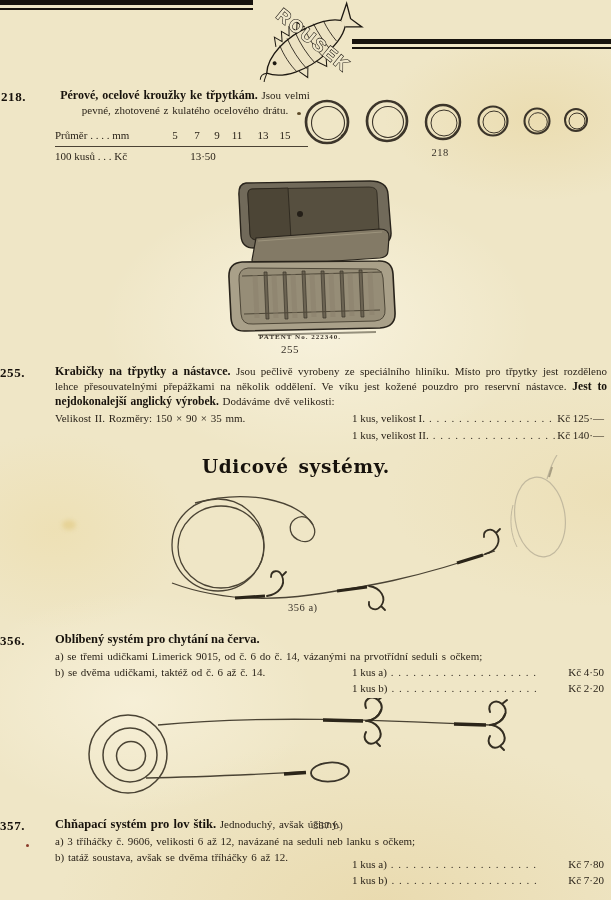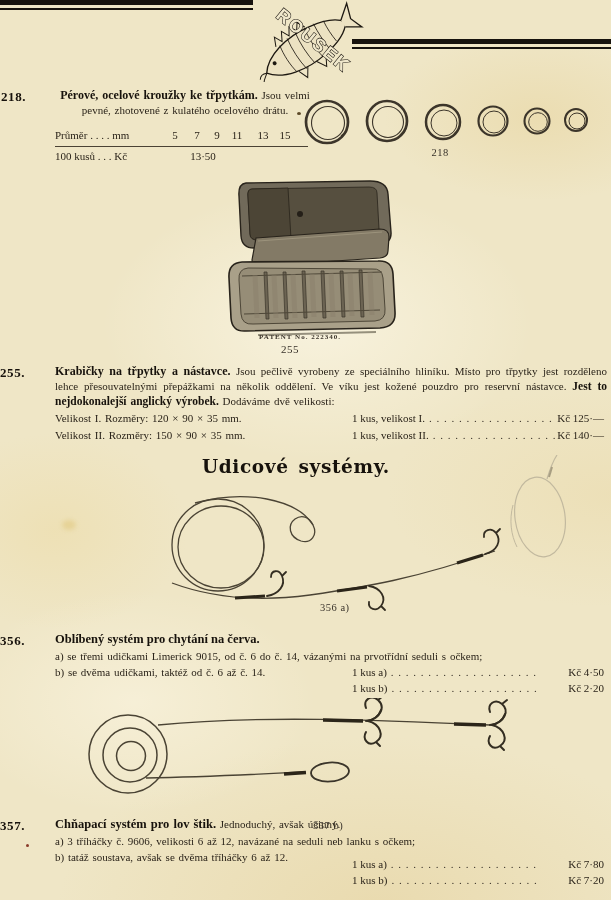--- a/index.html
+++ b/index.html
@@ -138,21 +138,20 @@
       <path d="M 46,156 L 164,153" stroke="#55503f" stroke-width="2" opacity=".6"></path>
     </g>
   </svg>
   <div class="abs patent" style="left:230px;top:333px;width:140px;">PATENT No. 222340.</div>
   <div class="abs fig-label" style="left:230px;top:343px;width:120px;text-align:center;font-size:11px;">255</div>
 
   <div class="abs num" style="left:0px;top:365px;">255.</div>
   <p class="abs body-text" style="left:55px;top:364px;width:552px;text-align:justify;"><b class="bold" style="font-size:12px;">Krabičky na třpytky a nástavce.</b> <span>Jsou pečlivě vyrobeny ze speciálního hliníku. Místo pro třpytky jest rozděleno lehce přesouvatelnými přepážkami na několik oddělení. Ve víku jest kožené pouzdro pro reservní nástavce.</span> <b class="bold" style="font-size:11.5px;">Jest to nejdokonalejší anglický výrobek.</b> <span>Dodáváme dvě velikosti:</span></p>
 
   <div class="abs body-text" style="left:55px;top:410px;line-height:17px;">
-    <div>Velikost I. Rozměry: 120 × 90 × 35 mm.</div>
     <div>Velikost II. Rozměry: 150 × 90 × 35 mm.</div>
   </div>
   <div class="abs" style="left:352px;top:410px;">
     <div class="price-row" style="line-height:17px;">
       <span class="pr-label">1 kus, velikost I.</span>
       <span class="pr-dots">. . . . . . . . . . . . . . . . . . . .</span>
       <span class="pr-price">Kč 125·—</span>
     </div>
     <div class="price-row" style="line-height:17px;">
       <span class="pr-label">1 kus, velikost II.</span>
@@ -175,21 +174,21 @@
       <path d="M 160,111 L 190,109"></path>
       <path d="M 262,104 L 292,100"></path>
       <path d="M 382,76 L 408,68"></path>
     </g>
     <g stroke="#332d21" stroke-width="1.8" stroke-linecap="round">
       <path d="M 192,109 C 204,107 211,98 207,89 C 204,82 196,83 196,90 M 207,89 L 211,85"></path>
       <path d="M 294,99 C 306,101 312,111 306,119 C 301,125 293,122 294,115 M 306,119 L 310,123"></path>
       <path d="M 410,67 C 422,64 427,54 421,46 C 416,40 408,43 409,50 M 421,46 L 425,42"></path>
     </g>
   </svg>
-  <div class="abs fig-label" style="left:288px;top:602px;margin-left:32px;">356 a)</div>
+  <div class="abs fig-label" style="left:288px;top:602px;">356 a)</div>
 
   <svg class="abs" style="left:505px;top:455px;" width="70" height="115" viewBox="0 0 70 115" fill="none">
     <g stroke="#c2b99f" stroke-width="1.2">
       <ellipse cx="35" cy="62" rx="25" ry="40" transform="rotate(-8 35 62)"></ellipse>
       <path d="M 42,24 C 45,14 48,6 52,0"></path>
       <path d="M 44,22 L 47,12" stroke="#a89e82" stroke-width="2"></path>
       <path d="M 8,50 C 4,65 6,80 12,92" stroke-width="1"></path>
     </g>
   </svg>
 

